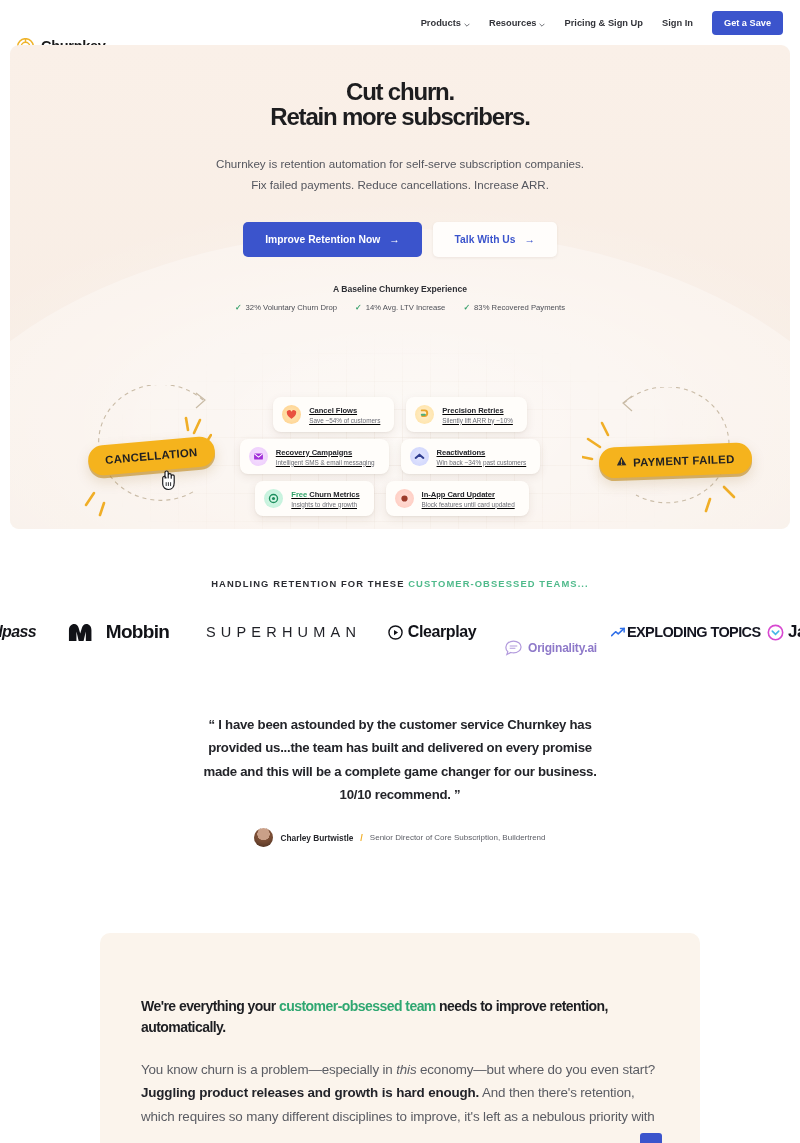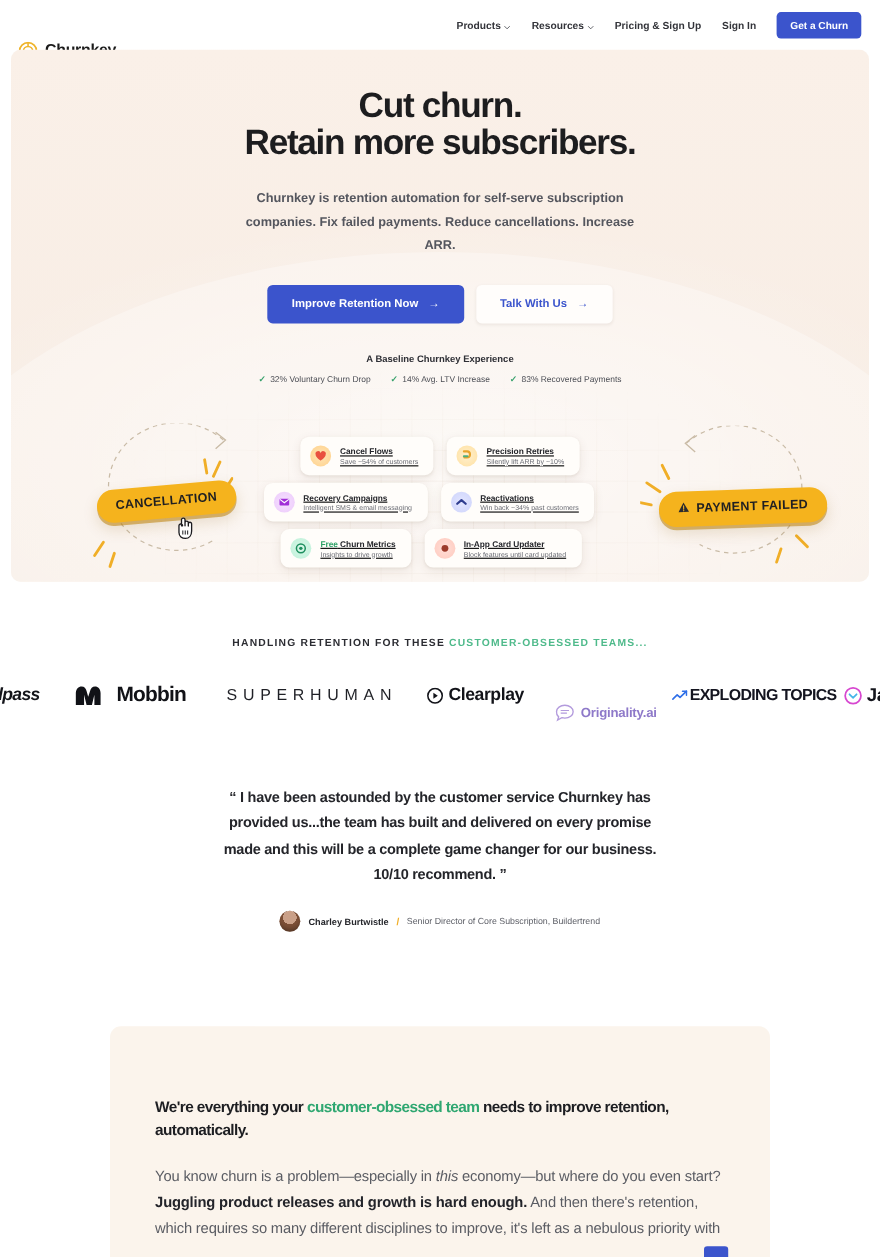--- a/index.html
+++ b/index.html
@@ -60,26 +60,26 @@
     -webkit-mask-image: radial-gradient(ellipse 420px 180px at 50% 86%, rgba(0,0,0,0.85), rgba(0,0,0,0) 72%);
     mask-image: radial-gradient(ellipse 420px 180px at 50% 86%, rgba(0,0,0,0.85), rgba(0,0,0,0) 72%);
   }
   .hero-arc {
     position: absolute; left: 50%; bottom: -300px; transform: translateX(-50%);
     width: 1000px; height: 600px; border-radius: 50%;
     background: rgba(255,255,255,0.30);
   }
   .hero-inner { position: relative; z-index: 3; text-align: center; padding-top: 34px; }
   h1.hero-title {
-    font-size: 32px; line-height: 1.05; font-weight: 800;
+    font-size: 24px; line-height: 1.05; font-weight: 800;
     letter-spacing: -1.2px; color: #1d1d1f;
   }
   .hero-sub {
     margin: 24px auto 0; max-width: 370px;
-    font-size: 11.6px; line-height: 1.82; color: #54565e; font-weight: 700;
+    font-size: 11.6px; line-height: 1.82; color: #54565e; font-weight: 400;
   }
   .hero-ctas {
     margin-top: 26px; display: flex; justify-content: center; gap: 11px;
   }
   .cta-primary {
     background: #3b54cc; color: #fff; font-size: 10.3px; font-weight: 700;
     padding: 12px 22px; border-radius: 5px; cursor: pointer;
     display: flex; align-items: center; gap: 9px;
   }
   .cta-secondary {
@@ -220,21 +220,21 @@
     <div class="nav-link">
       <span>Resources</span>
       <span class="caret">
         <svg viewBox="0 0 10 10" width="6" height="6">
             <path d="M1 3l4 4 4-4" fill="none" stroke="#4a4b52" stroke-width="1.3"></path>
           </svg>
       </span>
     </div>
     <div class="nav-link">Pricing &amp; Sign Up</div>
     <div class="nav-link">Sign In</div>
-    <div class="btn-demo">Get a Churn</div>
+    <div class="btn-demo">Get a Save</div>
   </div>
 </div>
 
 <div class="hero">
   <div class="hero-arc"></div>
   <div class="hero-grid"></div>
 
   <div class="hero-inner">
     <h1 class="hero-title">
       <span>Cut churn.</span><br>

